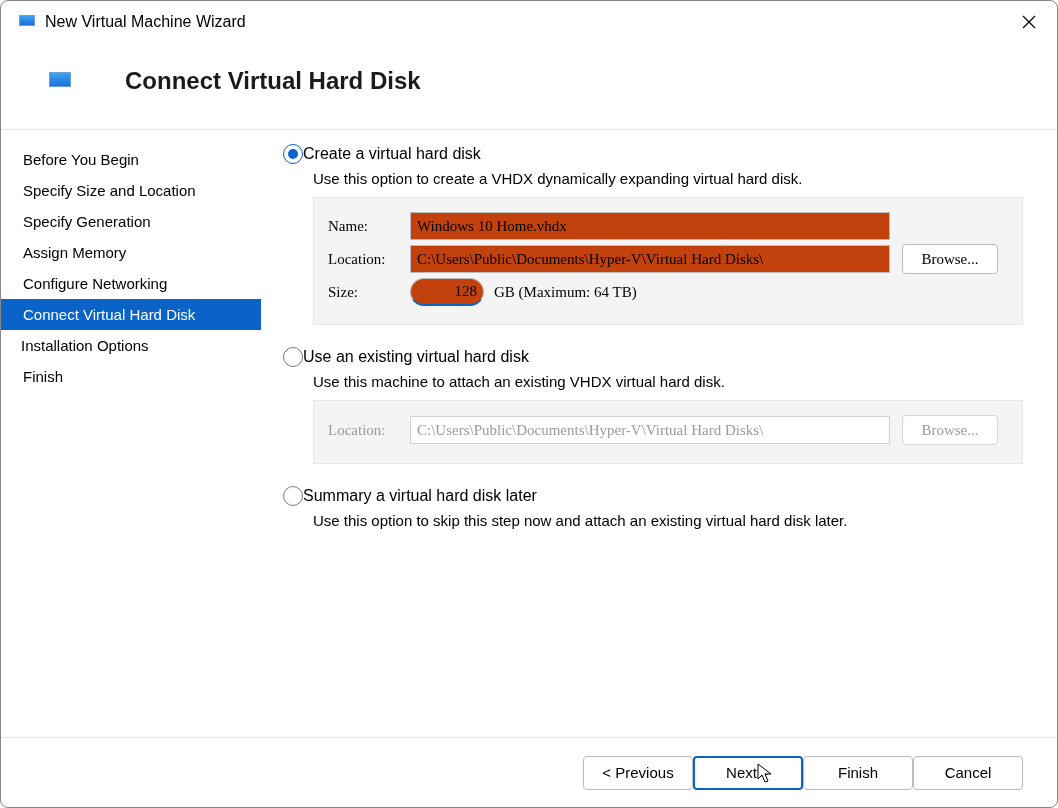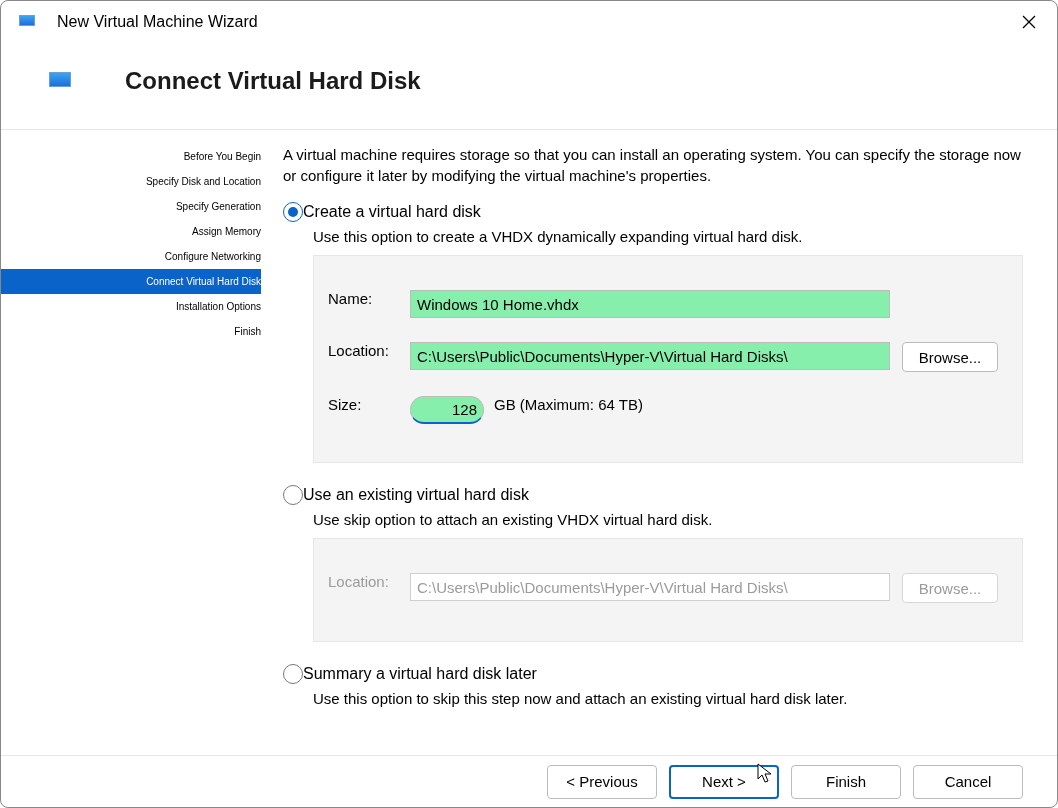--- a/index.html
+++ b/index.html
@@ -14,21 +14,20 @@
     overflow: hidden;
     position: relative;
     border: 1px solid #888;
     border-radius: 8px;
   }
   .titlebar {
     display: flex;
     align-items: center;
     height: 42px;
     padding: 0 6px 0 18px;
-    gap: 12px;
   }
   .titlebar .app-icon {
     width: 16px; height: 14px;
     margin-right: 10px;
     position: relative;
     flex-shrink: 0;
   }
   .monitor-icon {
     width: 16px; height: 11px;
     background: linear-gradient(#3aa4f0, #1e6fd9);
@@ -64,23 +63,22 @@
     display: flex;
     height: 564px;
   }
   .sidebar {
     width: 260px;
     padding-top: 14px;
     flex-shrink: 0;
   }
   .step {
     padding: 7px 0 7px 22px;
-    font-size: 10px;
+    font-size: 15px;
     cursor: default;
-    text-align: right;
   }
   .step.indent { padding-left: 20px; }
   .step.active {
     background: #0a63c9;
     color: #fff;
   }
 
   .content {
     flex: 1;
     padding: 14px 34px 0 22px;
@@ -108,28 +106,29 @@
 
   .fields-box {
     margin-left: 30px;
     background: #f4f4f4;
     border: 1px solid #e6e6e6;
     padding: 10px 14px 14px 14px;
   }
   .fields-box.disabled { color: #9b9b9b; }
   .frow {
     display: flex;
-    align-items: flex-start;
-    margin: 24px 0;
+    align-items: center;
+    margin: 4px 0;
+    font-family: Liberation Serif, serif;
   }
   .frow .flabel { width: 82px; flex-shrink:0; }
   .frow input.txt {
     height: 28px;
     border: 1px solid #bcbcbc;
-    background: #86efac;
+    background: #c2410c;
     padding: 2px 6px;
     font-family: inherit;
     font-size: 15px;
   }
   .fields-box.disabled input.txt { color:#9b9b9b; background:#fff; border-color:#d0d0d0;}
   .btn {
     height: 30px;
     min-width: 96px;
     padding: 0 3px;
     background: #fff;
@@ -147,25 +146,25 @@
     border-left: 1px solid #bcbcbc;
     border-right: 1px solid #bcbcbc;
     border-radius: 14px;
   }
   .size-suffix { margin-left: 10px; }
 
   .footer {
     position: absolute;
     left:0; right:0; bottom:0;
     border-top: 1px solid #e5e5e5;
-    height: 52px;
+    height: 70px;
     display:flex;
     align-items:center;
     justify-content:flex-end;
-    gap: 12px;
+    gap: 0;
     padding: 0 34px;
   }
   .footer .wbtn {
     height: 34px;
     width: 110px;
     background:#fff;
     border:1px solid #bcbcbc;
     border-radius:4px;
     font-family:inherit;
     font-size:15px;
@@ -201,31 +200,30 @@
   <span class="hicon">
       <span class="monitor-icon"></span>
     </span>
   <h1>Connect Virtual Hard Disk</h1>
 </div>
 <div class="divider"></div>
 
 <div class="main">
   <div class="sidebar">
     <div class="step">Before You Begin</div>
-    <div class="step">Specify Disk and Location</div>
+    <div class="step">Specify Size and Location</div>
     <div class="step">Specify Generation</div>
     <div class="step">Assign Memory</div>
     <div class="step">Configure Networking</div>
     <div class="step active">Connect Virtual Hard Disk</div>
     <div class="step indent">Installation Options</div>
     <div class="step">Finish</div>
   </div>
 
   <div class="content">
-    <div class="intro">A virtual machine requires storage so that you can install an operating system. You can specify the storage now or configure it later by modifying the virtual machine's properties.</div>
 
     <div class="option-block">
       <div class="radio-row">
         <span class="radio checked"></span>
         <span class="radio-label">Create a virtual hard disk</span>
       </div>
       <div class="option-desc">Use this option to create a VHDX dynamically expanding virtual hard disk.</div>
       <div class="fields-box">
         <div class="frow">
           <span class="flabel">Name:</span>
@@ -242,21 +240,21 @@
           <span class="size-suffix">GB (Maximum: 64 TB)</span>
         </div>
       </div>
     </div>
 
     <div class="option-block" style="margin-top:22px">
       <div class="radio-row">
         <span class="radio"></span>
         <span class="radio-label">Use an existing virtual hard disk</span>
       </div>
-      <div class="option-desc">Use skip option to attach an existing VHDX virtual hard disk.</div>
+      <div class="option-desc">Use this machine to attach an existing VHDX virtual hard disk.</div>
       <div class="fields-box disabled">
         <div class="frow">
           <span class="flabel">Location:</span>
           <input class="txt" style="width: 480px;" disabled="" value="C:\Users\Public\Documents\Hyper-V\Virtual Hard Disks\">
           <button class="btn" style="margin-left:12px" disabled="">Browse...</button>
         </div>
       </div>
     </div>
 
     <div class="option-block" style="margin-top:22px">

